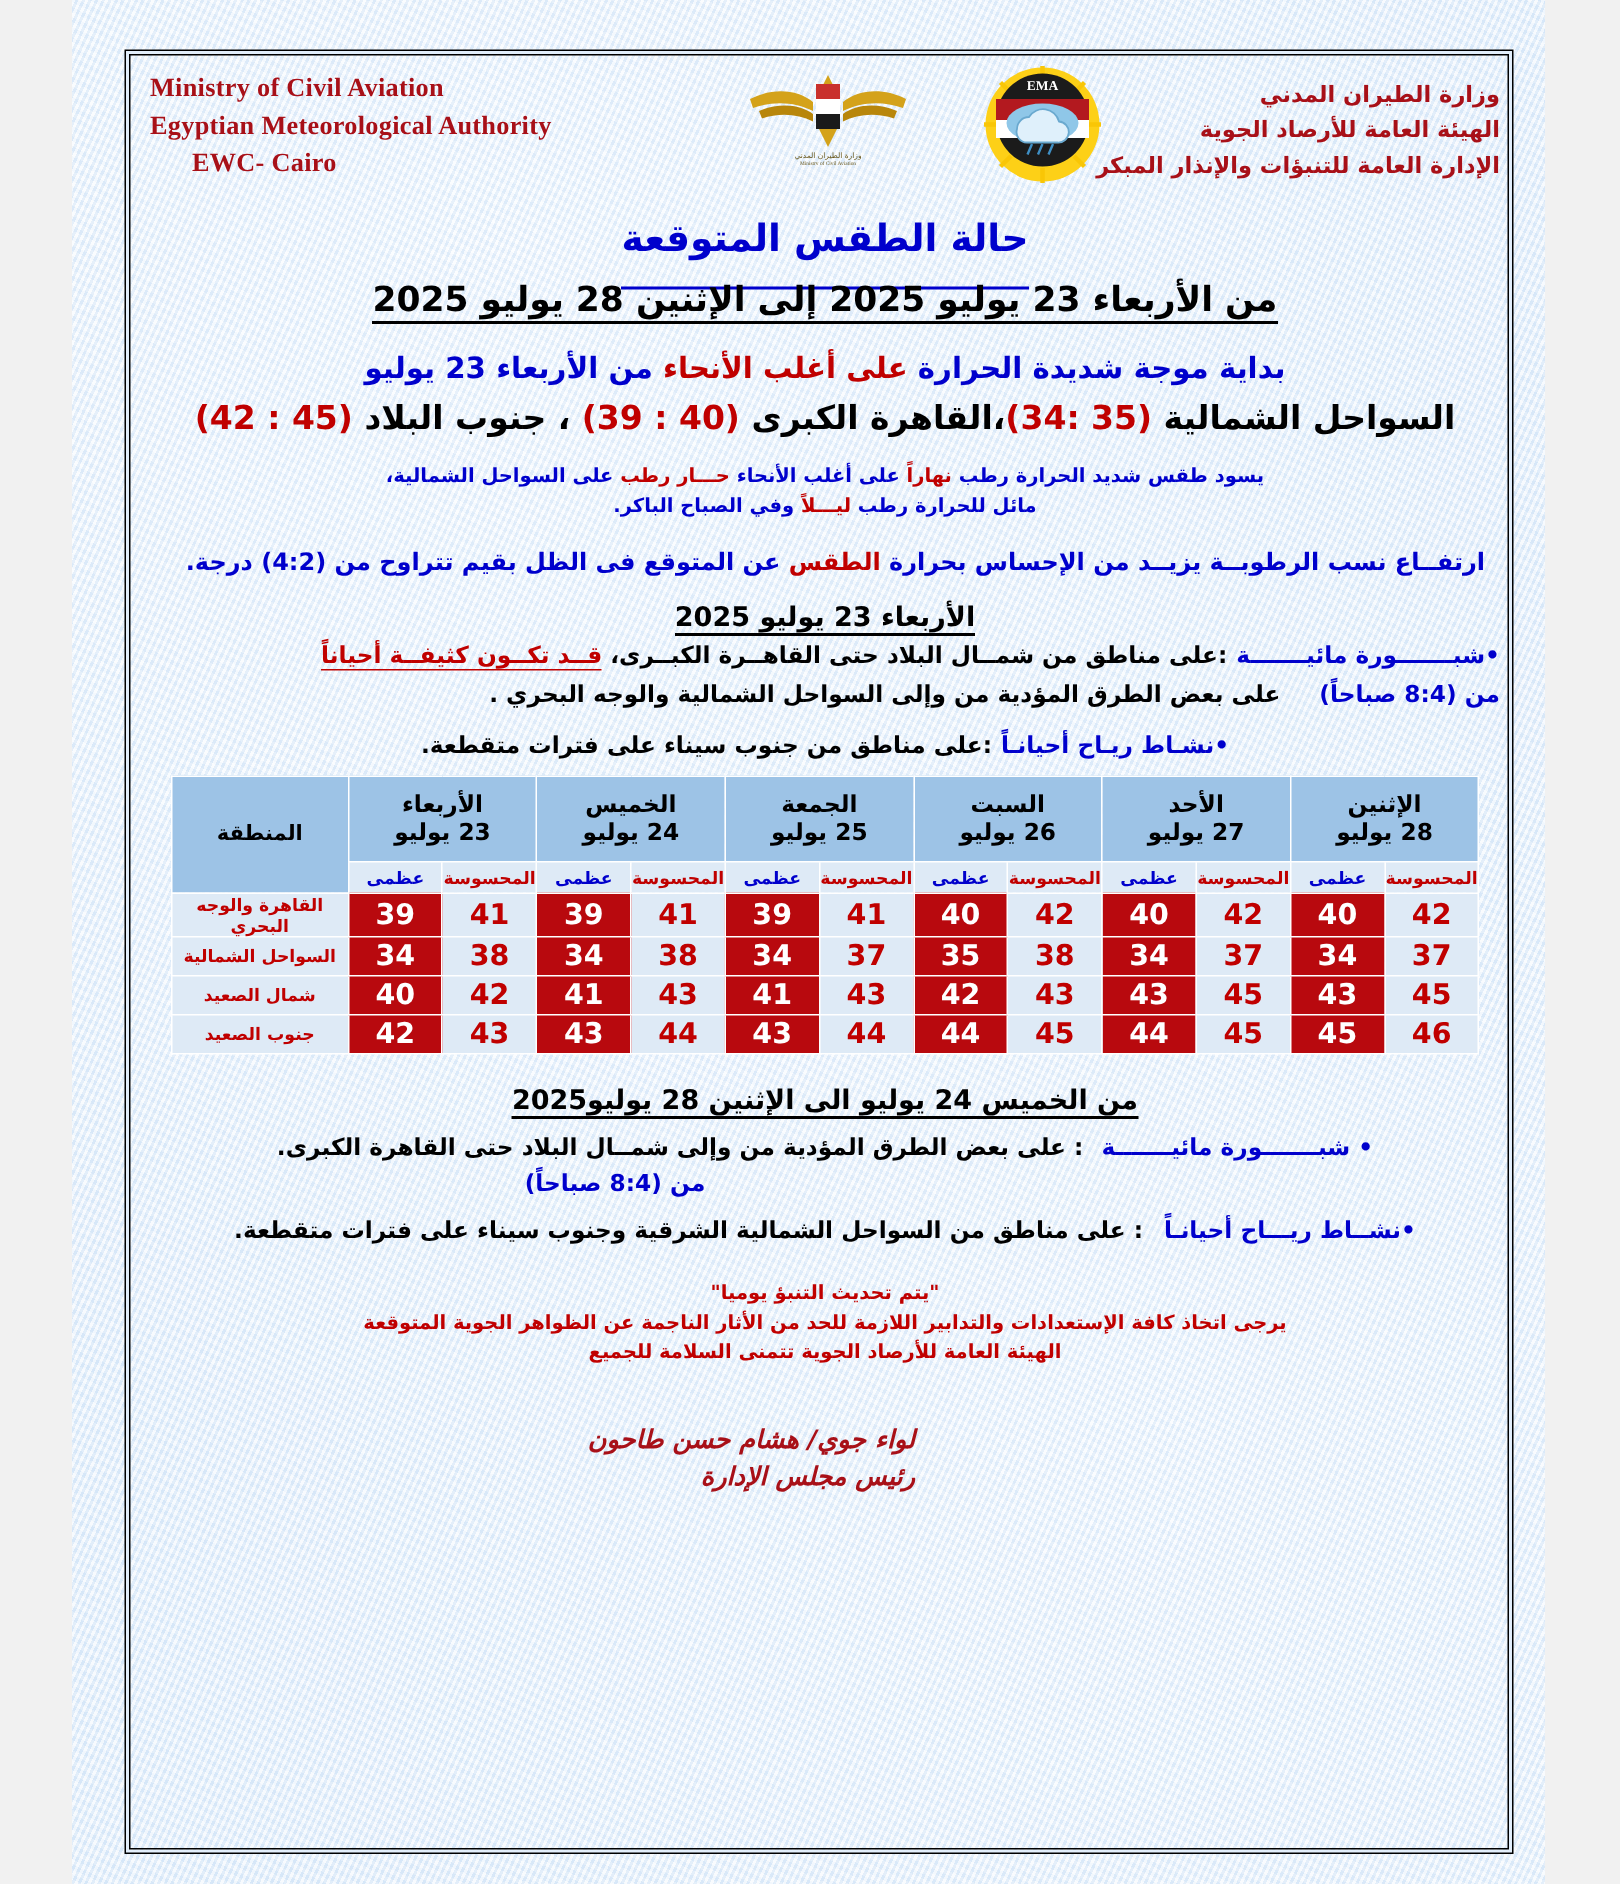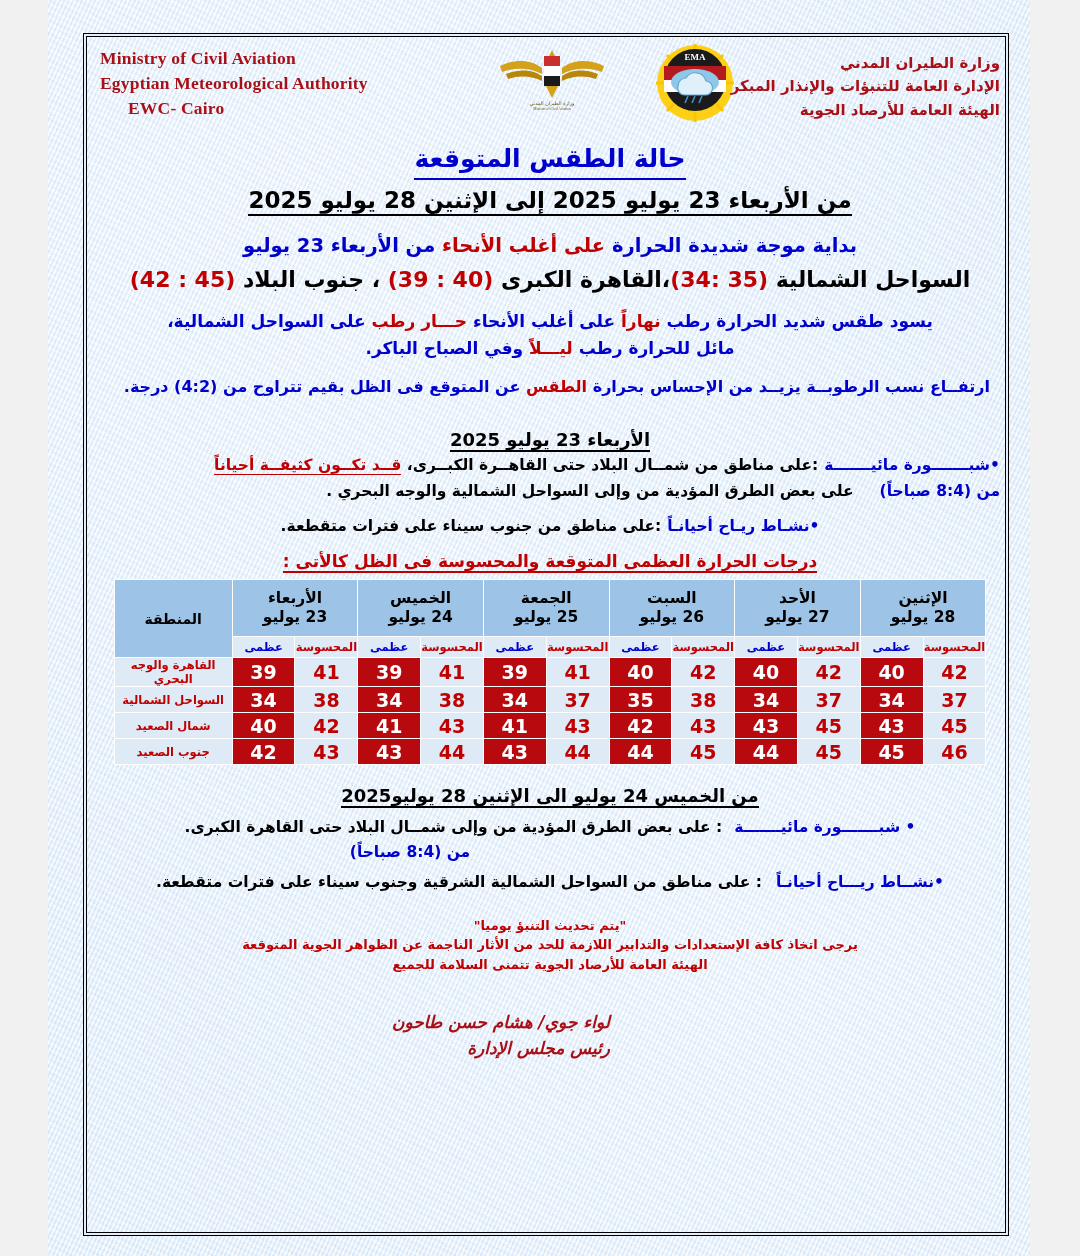--- a/index.html
+++ b/index.html
@@ -43,21 +43,21 @@
   }
   .logos{position:absolute;left:392px;top:0;width:260px;height:80px;}
   .logo-mca{position:absolute;left:0;top:4px;width:120px;height:62px;}
   .logo-ema{position:absolute;left:160px;top:0;width:86px;height:78px;}
 
   
   .main-title{
     text-align:center;font-size:25px;font-weight:bold;color:#0000cc;
     margin-top:8px;
   }
-  .main-title span{border-bottom:2.5px solid #0000cc;padding-bottom:5px;}
+  .main-title span{border-bottom:2.5px solid #0000cc;padding-bottom:18px;}
   .date-range{
     text-align:center;font-size:23px;font-weight:bold;color:#000;
     margin-top:14px;
   }
   .date-range span{border-bottom:2.5px solid #000;padding-bottom:1px;}
 
   
   .alert{
     text-align:center;font-size:19.5px;font-weight:bold;color:#0000cc;
     margin-top:18px;line-height:1.5;
@@ -65,33 +65,33 @@
   .alert .rd{color:#c00000;}
   .alert2{
     text-align:center;font-size:18px;font-weight:bold;color:#0000cc;margin-top:7px;
   }
   .ranges{
     text-align:center;font-size:22px;font-weight:bold;color:#000;margin-top:7px;
   }
   .ranges .rd{color:#c00000;}
 
   .para{
-    text-align:center;font-size:17px;font-weight:bold;color:#0000cc;
+    text-align:center;font-size:13px;font-weight:bold;color:#0000cc;
     margin-top:16px;line-height:1.55;
   }
   .para .rd{color:#c00000;}
   .bullet-hum{
     text-align:right;font-size:16px;font-weight:bold;color:#0000cc;
     margin-top:14px;padding-right:10px;line-height:1.5;
   }
   .bullet-hum .rd{color:#c00000;}
 
   
   .day-head{
-    text-align:center;font-size:18px;font-weight:bold;color:#000;margin-top:30px;
+    text-align:center;font-size:18px;font-weight:bold;color:#000;margin-top:14px;
   }
   .day-head span{border-bottom:2px solid #000;}
   .row-item{
     display:flex;justify-content:flex-start;align-items:flex-start;
     margin-top:4px;font-size:15.5px;font-weight:bold;line-height:1.45;
   }
   .row-item .lbl{color:#0000cc;white-space:nowrap;flex:0 0 auto;}
   .row-item .val{color:#000;margin-right:6px;text-align:left;}
   .row-item .val .u-red{color:#c00000;border-bottom:1.6px solid #c00000;}
   .time-note{font-size:15.5px;font-weight:bold;color:#0000cc;}
@@ -192,22 +192,22 @@
             <ellipse cx="43" cy="38" rx="24" ry="13" fill="#8fc7e8"></ellipse>
             <path d="M26 42 a8 8 0 0 1 8-8 a11 11 0 0 1 20 3 a7 7 0 0 1 -1 14 h-20 a7 7 0 0 1 -7 -9 z" fill="#dff0fb" stroke="#6aa9cf" stroke-width="1.2"></path>
             <path d="M36 52 l-3 7 M43 52 l-3 7 M50 52 l-3 7" stroke="#3f8fc4" stroke-width="1.6"></path>
             <text x="43" y="16" font-size="9" fill="#ffffff" text-anchor="middle" font-family="Liberation Serif" font-weight="bold">EMA</text>
           </g>
         </svg>
       </div>
 
       <div class="hdr-ar">
         <div>وزارة الطيران المدني</div>
+        <div>الهيئة العامة للأرصاد الجوية</div>
         <div>الإدارة العامة للتنبؤات والإنذار المبكر</div>
-        <div>الهيئة العامة للأرصاد الجوية</div>
       </div>
     </div>
 
     <div class="main-title">
       <span>حالة الطقس المتوقعة</span>
     </div>
     <div class="date-range">
       <span>من الأربعاء 23 يوليو 2025 إلى الإثنين 28 يوليو 2025</span>
     </div>
 
@@ -244,23 +244,20 @@
     <div class="row-item" style="justify-content:flex-start;">
       <span class="time-note">من (8:4 صباحاً)</span>
       <span class="val" style="margin-right:26px;">على  بعض الطرق المؤدية من وإلى السواحل الشمالية والوجه البحري  .</span>
     </div>
 
     <div class="row-item" style="justify-content:center;margin-top:12px;">
       <span class="lbl">•نشـاط ريـاح أحيانـاً</span>
       <span class="val" style="margin-right:6px;">:على مناطق من جنوب سيناء على فترات متقطعة.</span>
     </div>
 
-    <div class="tbl-cap">
-      <span>درجات الحرارة العظمى المتوقعة والمحسوسة فى الظل كالأتى :</span>
-    </div>
 
     <table class="wx">
       <colgroup>
         <col class="c-val">
           <col class="c-val">
           <col class="c-val">
           <col class="c-val">
         <col class="c-val">
           <col class="c-val">
           <col class="c-val">

